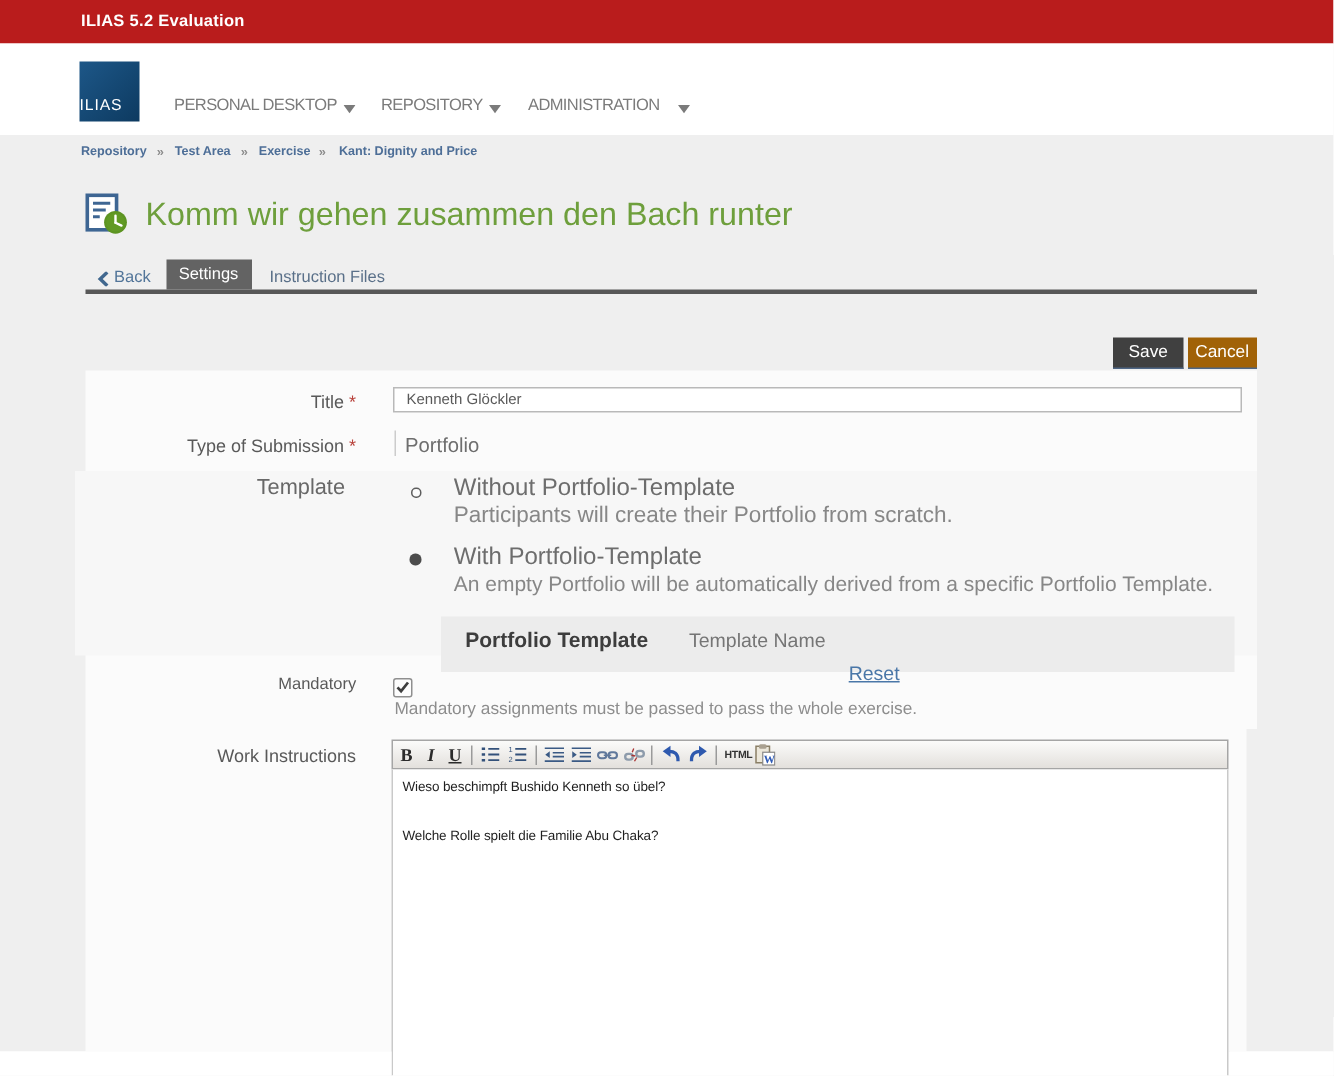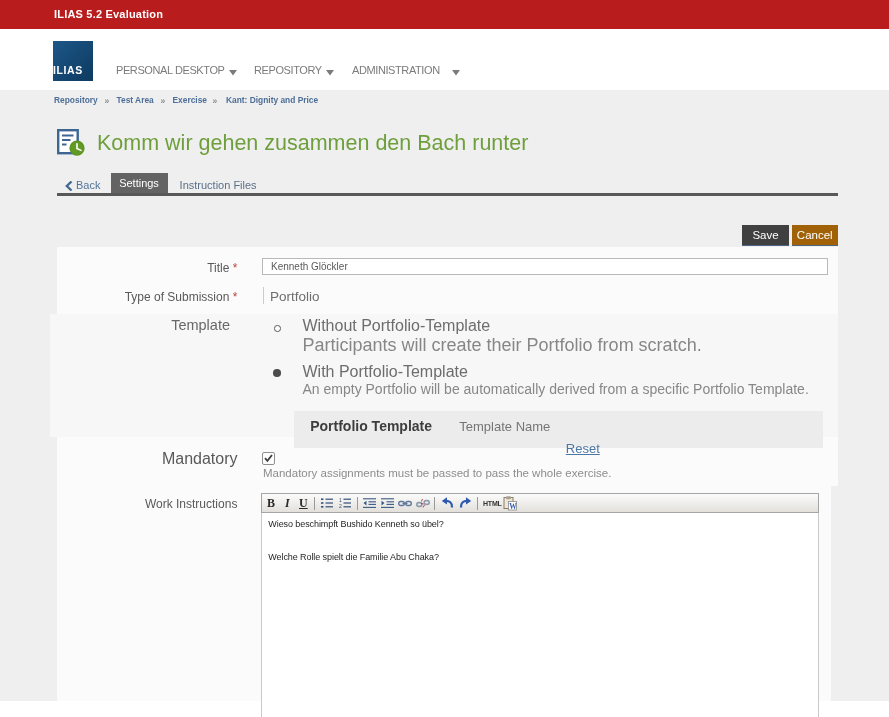--- a/index.html
+++ b/index.html
@@ -10,21 +10,21 @@
 <body>
 
 <div class="abs" style="left:0;top:90px;width:889px;height:611px;background:#efefef;"></div>
 
 <div class="abs" style="left:0;top:0;width:889px;height:29px;background:#b91c1c;">
   <div class="abs" style="left:54px;top:0;height:29px;line-height:29px;font-size:11px;font-weight:bold;color:#fff;letter-spacing:0.2px;">ILIAS 5.2 Evaluation</div>
 </div>
 
 <div class="abs" style="left:0;top:29px;width:889px;height:61px;background:#fff;">
   <div class="abs" style="left:53px;top:12px;width:40px;height:40px;background:linear-gradient(135deg,#1d5788 0%,#0d3a60 100%);">
-    <div class="abs" style="left:0;width:24px;text-align:left;top:23px;font-size:10.5px;font-weight:bold;color:#fff;letter-spacing:0.6px;">ILIAS</div>
+    <div class="abs" style="left:0;width:24px;text-align:left;top:23px;font-size:10.5px;font-weight:normal;color:#fff;letter-spacing:0.6px;">ILIAS</div>
   </div>
   <div class="abs" style="left:116px;top:35px;font-size:11px;color:#7b7b7b;letter-spacing:-0.4px;">PERSONAL DESKTOP</div>
   <svg class="abs" style="left:229px;top:41px;" width="8" height="6">
       <path d="M0 0 L8 0 L4 5.5 Z" fill="#7b7b7b"></path>
     </svg>
   <div class="abs" style="left:254px;top:35px;font-size:11px;color:#7b7b7b;letter-spacing:-0.4px;">REPOSITORY</div>
   <svg class="abs" style="left:326px;top:41px;" width="8" height="6">
       <path d="M0 0 L8 0 L4 5.5 Z" fill="#7b7b7b"></path>
     </svg>
   <div class="abs" style="left:352px;top:35px;font-size:11px;color:#7b7b7b;letter-spacing:-0.4px;">ADMINISTRATION</div>
@@ -79,31 +79,31 @@
 <div class="abs" style="left:271px;top:260.6px;font-size:10px;color:#5a5a5a;">Kenneth Glöckler</div>
 
 <div class="abs" style="left:0;top:290px;width:237.4px;text-align:right;font-size:12px;color:#595959;">Type of Submission <span style="color:#b9433c;">*</span></div>
 <div class="abs" style="left:263px;top:287px;width:1px;height:17px;background:#ccc;"></div>
 <div class="abs" style="left:270px;top:288.7px;font-size:13.5px;color:#6e6e6e;">Portfolio</div>
 
 <div class="abs" style="left:0;top:316.6px;width:230px;text-align:right;font-size:14.5px;color:#686868;">Template</div>
 
 <div class="abs" style="left:274px;top:325px;width:6.6px;height:6.6px;border:1.2px solid #5d5d5d;border-radius:50%;background:#fcfcfc;"></div>
 <div class="abs" style="left:302.5px;top:317.2px;font-size:16px;color:#6d6d6d;">Without Portfolio-Template</div>
-<div class="abs" style="left:302.5px;top:334.5px;font-size:18px;color:#878787;">Participants will create their Portfolio from scratch.</div>
+<div class="abs" style="left:302.5px;top:334.5px;font-size:15px;color:#878787;">Participants will create their Portfolio from scratch.</div>
 
 <div class="abs" style="left:273.3px;top:369.2px;width:7.5px;height:7.5px;border-radius:50%;background:#4c4c4c;"></div>
 <div class="abs" style="left:302.5px;top:363px;font-size:16px;color:#6d6d6d;">With Portfolio-Template</div>
 <div class="abs" style="left:302.5px;top:380.6px;font-size:14px;color:#878787;">An empty Portfolio will be automatically derived from a specific Portfolio Template.</div>
 
 <div class="abs" style="left:310.2px;top:417.7px;font-size:14px;font-weight:bold;color:#3d3d3d;">Portfolio Template</div>
 <div class="abs" style="left:459.3px;top:418.6px;font-size:13px;color:#757575;">Template Name</div>
 <div class="abs" style="left:565.8px;top:418.6px;font-size:13px;color:#4a77a8;text-decoration:underline;margin-top:22px;">Reset</div>
 
-<div class="abs" style="left:0;top:449.6px;width:237.5px;text-align:right;font-size:16px;color:#595959;">Mandatory</div>
+<div class="abs" style="left:0;top:449.6px;width:237.5px;text-align:right;font-size:11px;color:#595959;">Mandatory</div>
 <div class="abs" style="left:262.4px;top:452.4px;width:13px;height:13px;background:#fdfdfd;border:1px solid #8f8f8f;border-radius:2px;"></div>
 <svg class="abs" style="left:262.4px;top:452.4px;" width="13" height="13" viewBox="0 0 13 13">
     <path d="M3 6.2 L5.4 8.8 L10 3" stroke="#3f3f3f" stroke-width="1.8" fill="none"></path>
   </svg>
 <div class="abs" style="left:263px;top:466.6px;font-size:11.5px;color:#8d8d8d;">Mandatory assignments must be passed to pass the whole exercise.</div>
 
 <div class="abs" style="left:0;top:496.8px;width:237.4px;text-align:right;font-size:12px;color:#595959;">Work Instructions</div>
 
 <div class="abs" style="left:261.4px;top:493px;width:557.2px;height:20px;background:linear-gradient(#fbfbfa,#e3e0dc);border:1px solid #a5a5a5;"></div>
 

